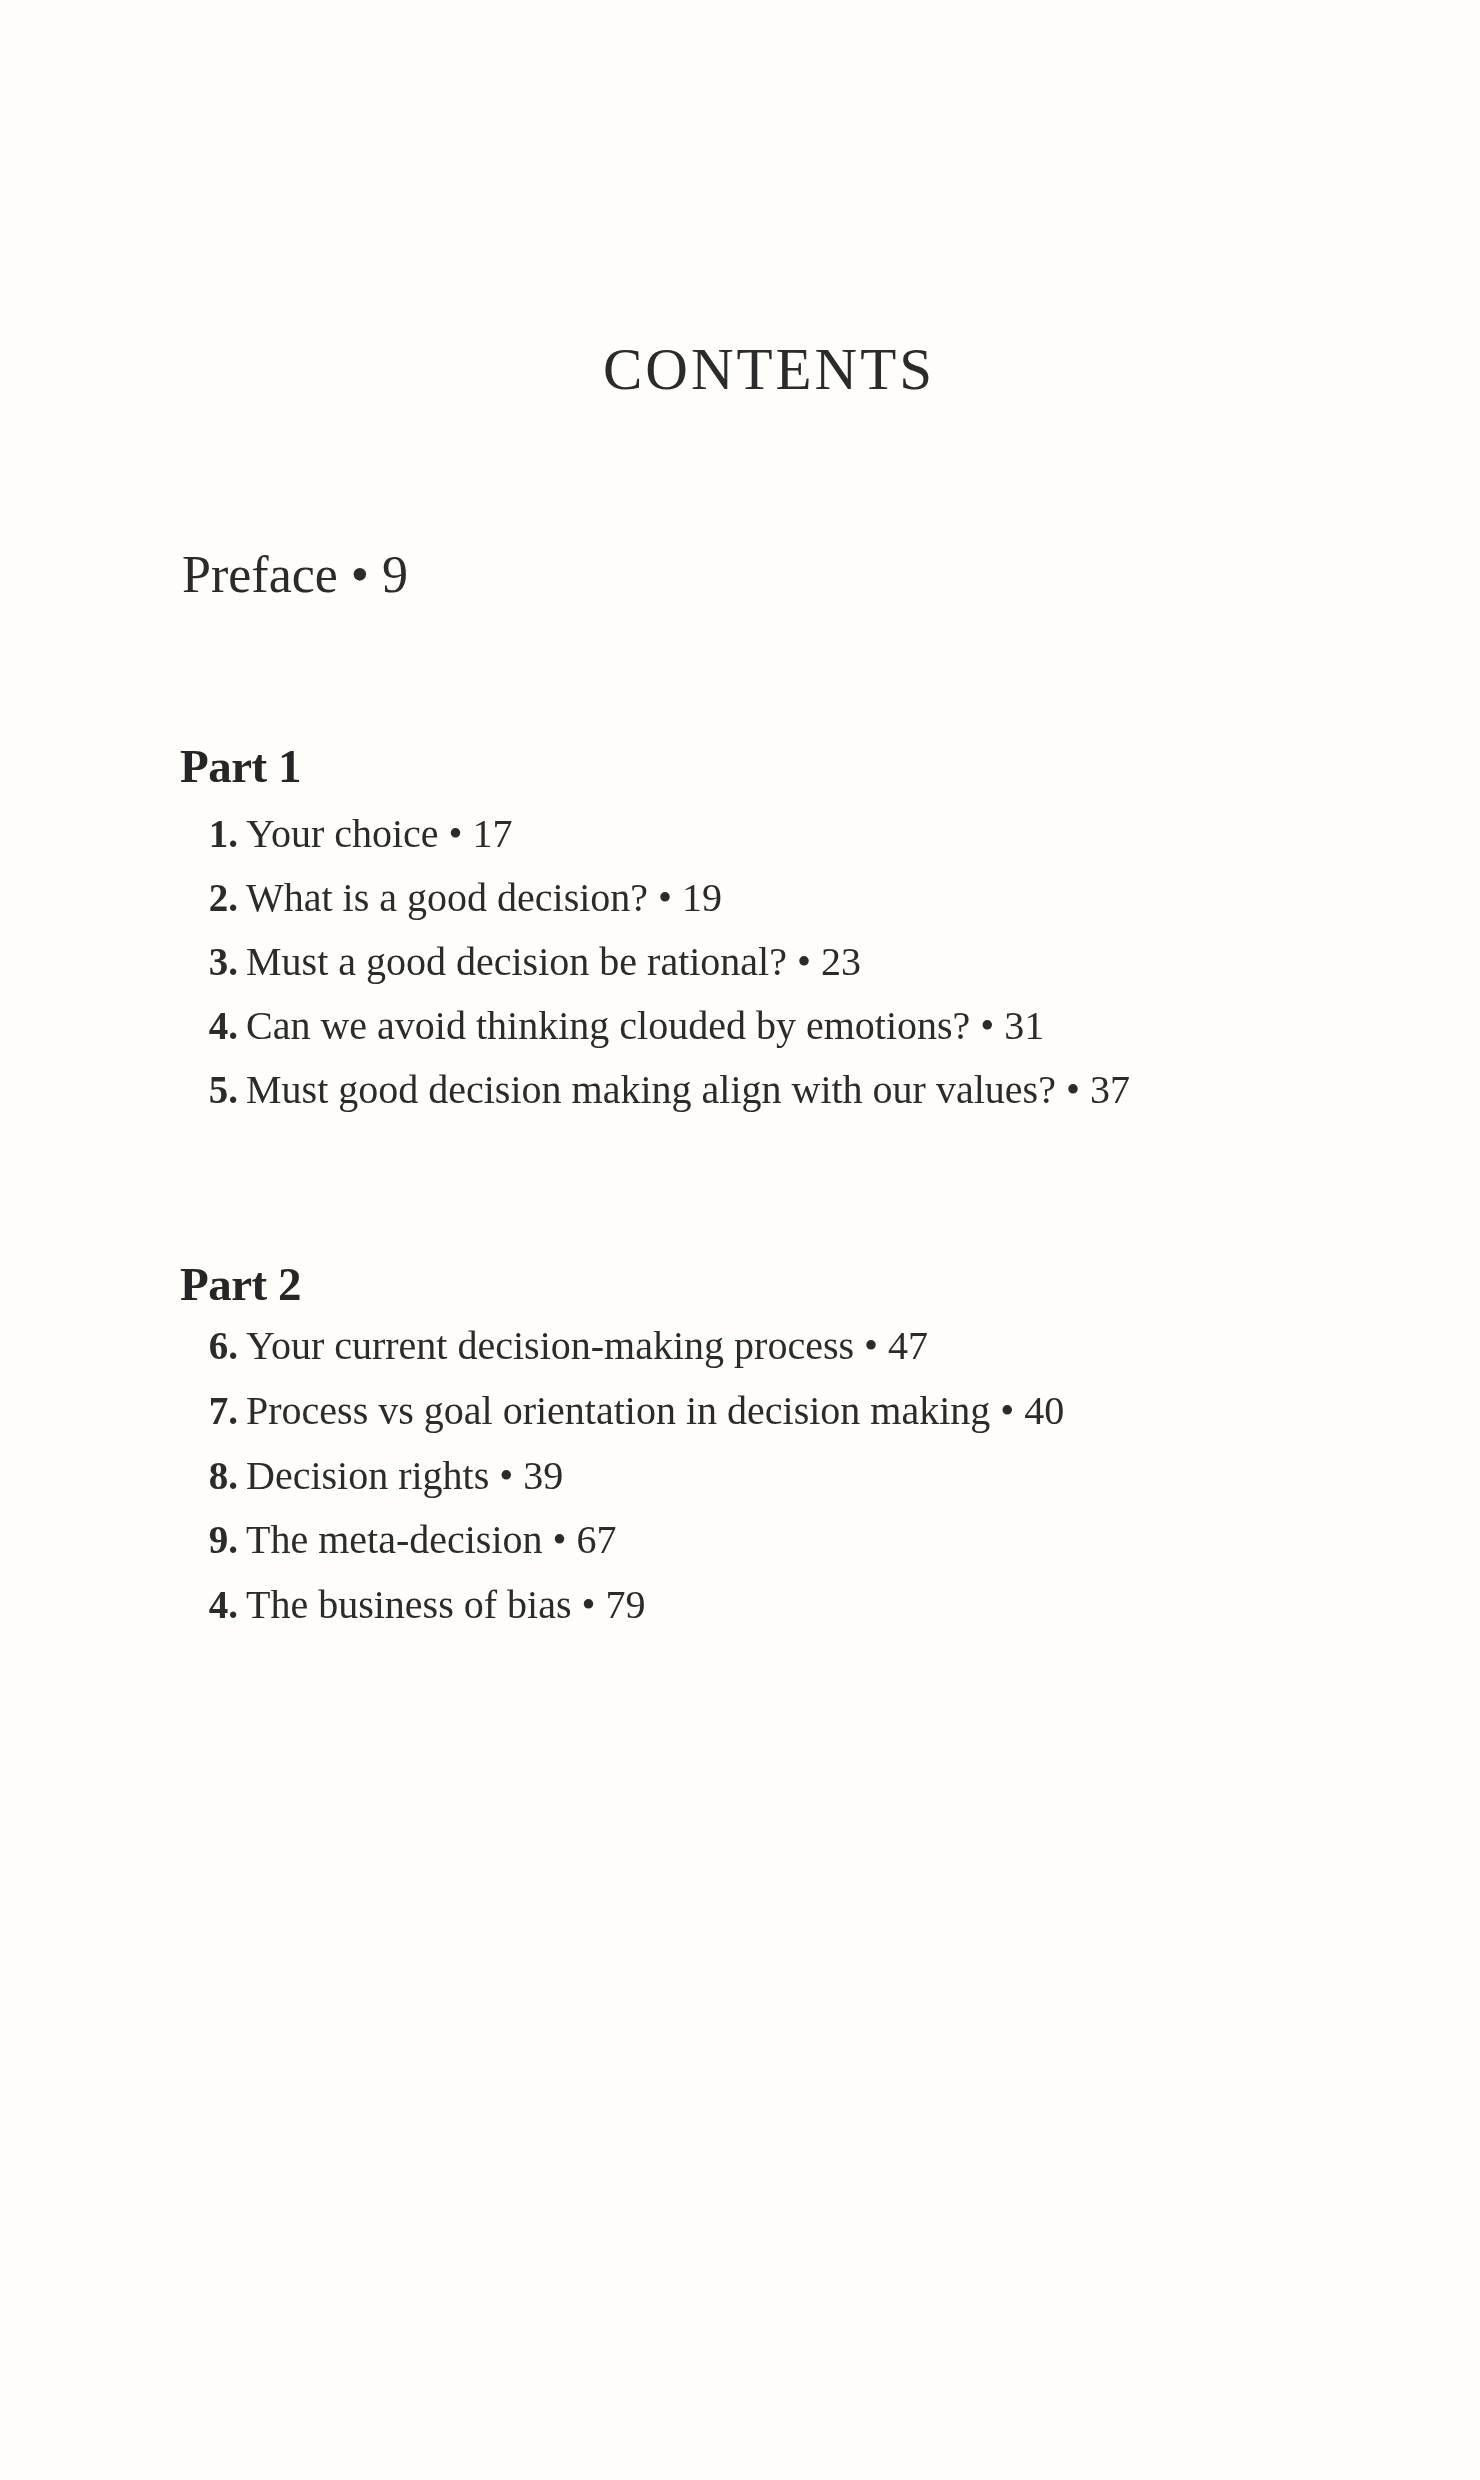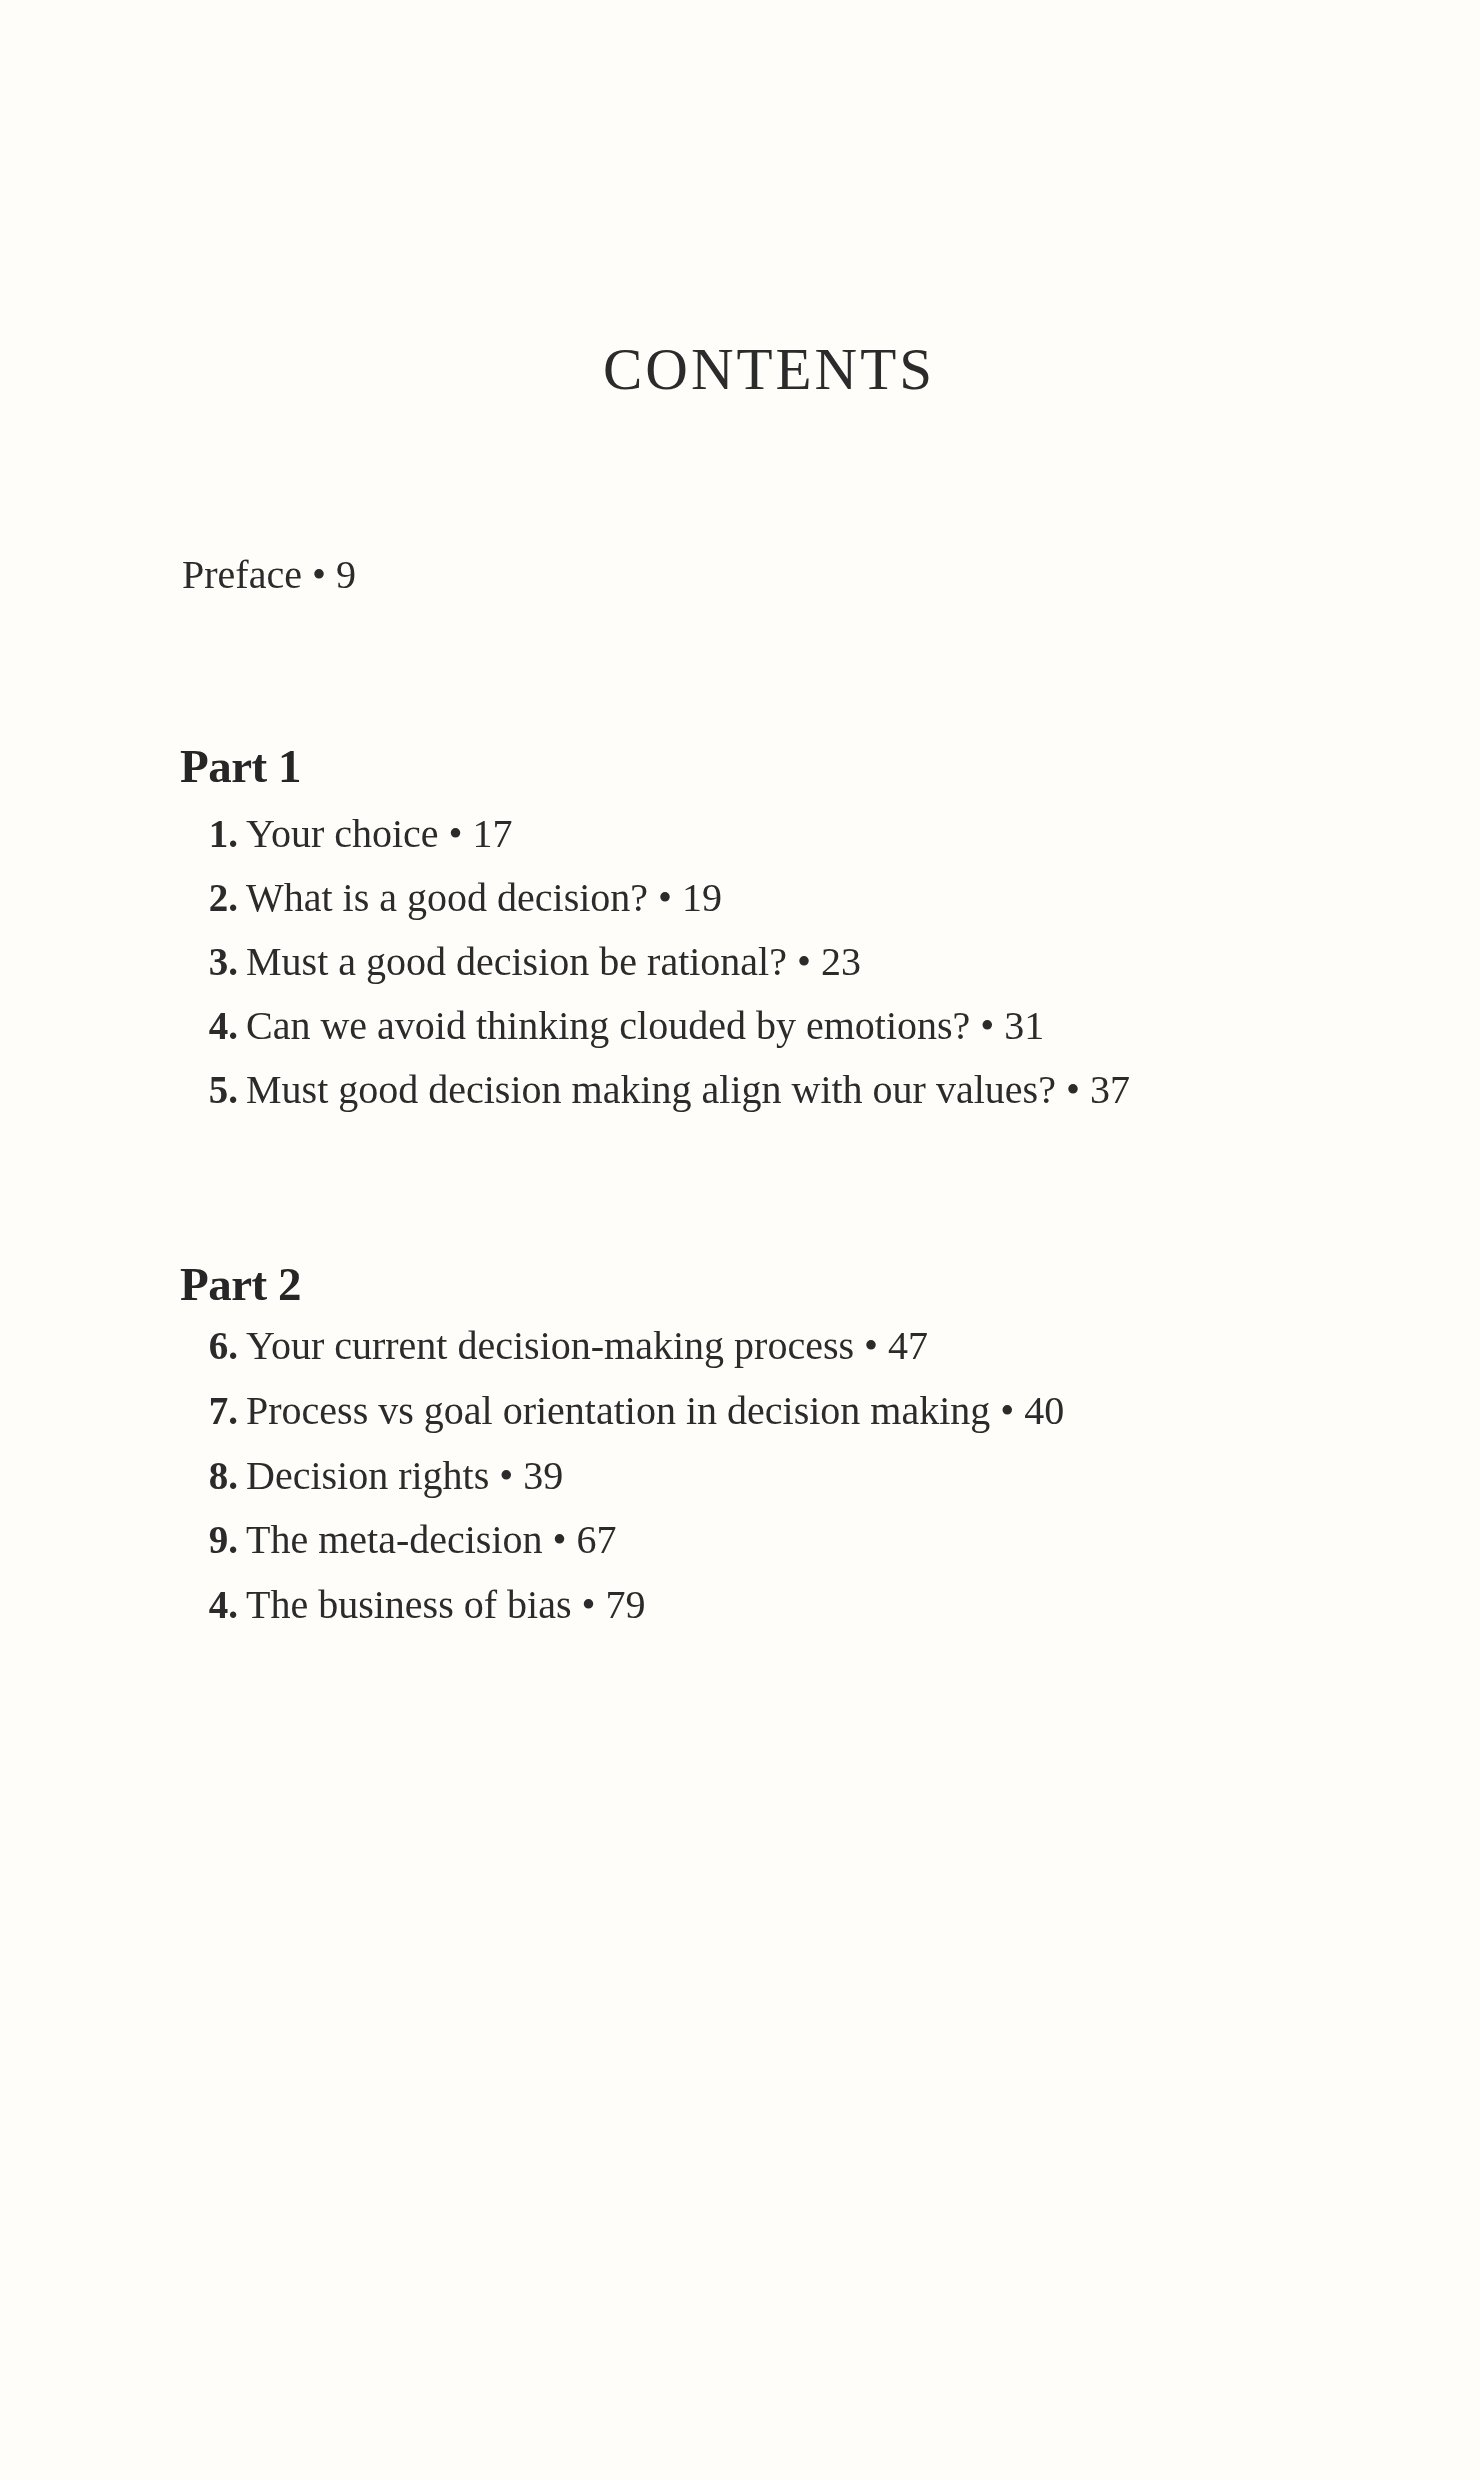--- a/index.html
+++ b/index.html
@@ -32,21 +32,21 @@
       font-size: 59px;
       letter-spacing: 3px;
       font-weight: normal;
       color: #2b2b2b;
       margin: 0;
     }
     .line {
       position: absolute;
       height: 50px;
       line-height: 50px;
-      font-size: 40px;
+      font-size: 52px;
       white-space: nowrap;
       color: #2b2b2b;
       text-align: center;
     }
     .preface {
       left: 182px;
     }
     .part-heading {
       position: absolute;
       left: 180px;

